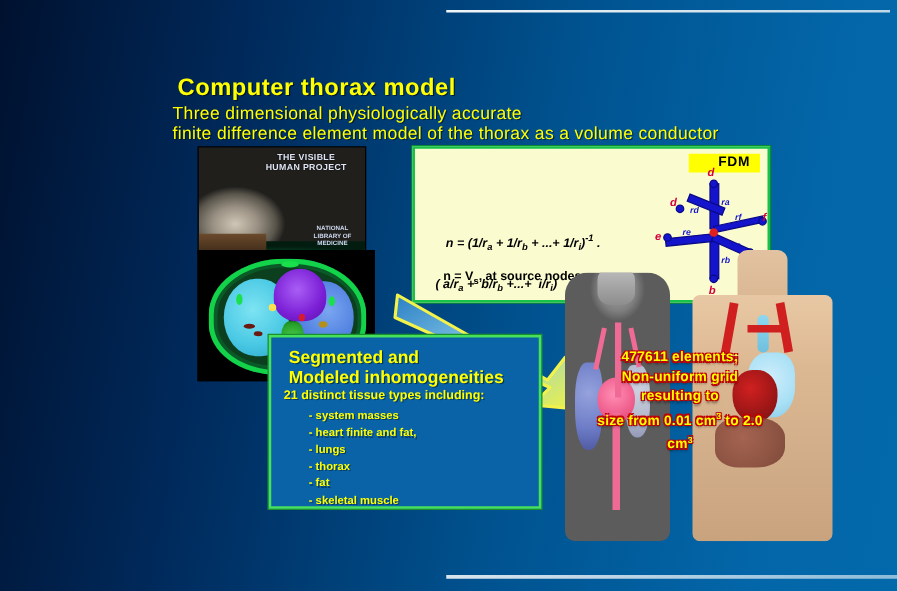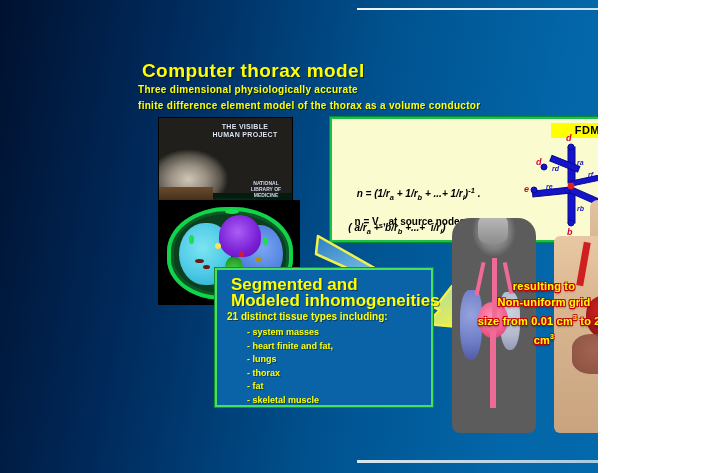--- a/index.html
+++ b/index.html
@@ -3,21 +3,21 @@
 <meta charset="utf-8">
 <style>
   * { box-sizing: border-box; margin: 0; padding: 0; }
   html, body {
     width: 718px; height: 473px;
     overflow: hidden;
     font-family: "Liberation Sans", sans-serif;
   }
   #slide {
     position: relative;
-    width: 598px; height: 473px;
+    width: 718px; height: 473px;
     background: linear-gradient(100deg, #00112f 0%, #002a5c 26%, #00528f 58%, #0366a8 85%, #0369aa 100%);
     overflow: hidden;
   }
   
   .top-rule {
     position: absolute; left: 357px; top: 8px; width: 355px; height: 2px;
     background: linear-gradient(90deg, rgba(255,255,255,.95), rgba(255,255,255,.75));
   }
   .bottom-rule {
     position: absolute; left: 357px; top: 460px; width: 361px; height: 3px;
@@ -26,21 +26,21 @@
 
   
   .title {
     position: absolute; left: 142px; top: 60px;
     font-size: 19px; font-weight: bold; color: #ffff00;
     letter-spacing: .4px;
     text-shadow: 1px 1px 0 rgba(0,0,0,.55);
   }
   .subtitle {
     position: absolute; left: 138px; top: 82px;
-    font-size: 10px; font-weight: bold; color: #ffff00;
+    font-size: 14px; font-weight: normal; color: #ffff00;
     line-height: 16px; letter-spacing: .3px;
     text-shadow: 1px 1px 0 rgba(0,0,0,.5);
     white-space: pre;
   }
 
   
   .vh-photo {
     position: absolute; left: 158px; top: 117px; width: 135px; height: 87px;
     background:
       radial-gradient(ellipse 40px 30px at 22% 72%, #cfc6b6 0%, #9a9184 45%, #5a564c 80%, #201f1c 100%),
@@ -152,21 +152,21 @@
 
   
   .seg-box {
     position: absolute; left: 215px; top: 268px; width: 218px; height: 139px;
     background: #0a63a6;
     border: 2px solid #46e05a;
     box-shadow: 0 0 0 1px #1a8f2e;
   }
   .seg-h {
     position: absolute; left: 14px; top: 7px;
-    font-size: 17px; font-weight: bold; color: #ffff00; line-height: 16px;
+    font-size: 14px; font-weight: bold; color: #ffff00; line-height: 16px;
     white-space: pre;
     text-shadow: 1px 1px 0 rgba(0,0,0,.45);
   }
   .seg-sub {
     position: absolute; left: 10px; top: 41px;
     font-size: 10px; font-weight: bold; color: #ffff00;
     text-shadow: 1px 1px 0 rgba(0,0,0,.4);
   }
   .seg-list {
     position: absolute; left: 30px; top: 56px;
@@ -393,19 +393,20 @@
     <div class="tc-trachea"></div>
     <div class="tc-lung"></div>
     <div class="tc-heart"></div>
     <div class="tc-liver"></div>
     <div class="tc-vessel" style="left:28px; top:42px; width:7px; height:44px; transform:rotate(10deg);"></div>
     <div class="tc-vessel" style="left:72px; top:42px; width:7px; height:40px; transform:rotate(-10deg);"></div>
     <div class="tc-vessel" style="left:46px; top:60px; width:28px; height:6px;"></div>
   </div>
 
   <div class="callout">
+    <div>477611  elements;</div>
+    <div>Non-uniform grid</div>
     <div>resulting to</div>
-    <div>Non-uniform grid</div>
     <div><span>size from 0.01 cm</span><sup>3</sup><span> to 2.0</span></div>
     <div><span>cm</span><sup>3</sup></div>
   </div>
 
 </div>
 
 </body></html>

